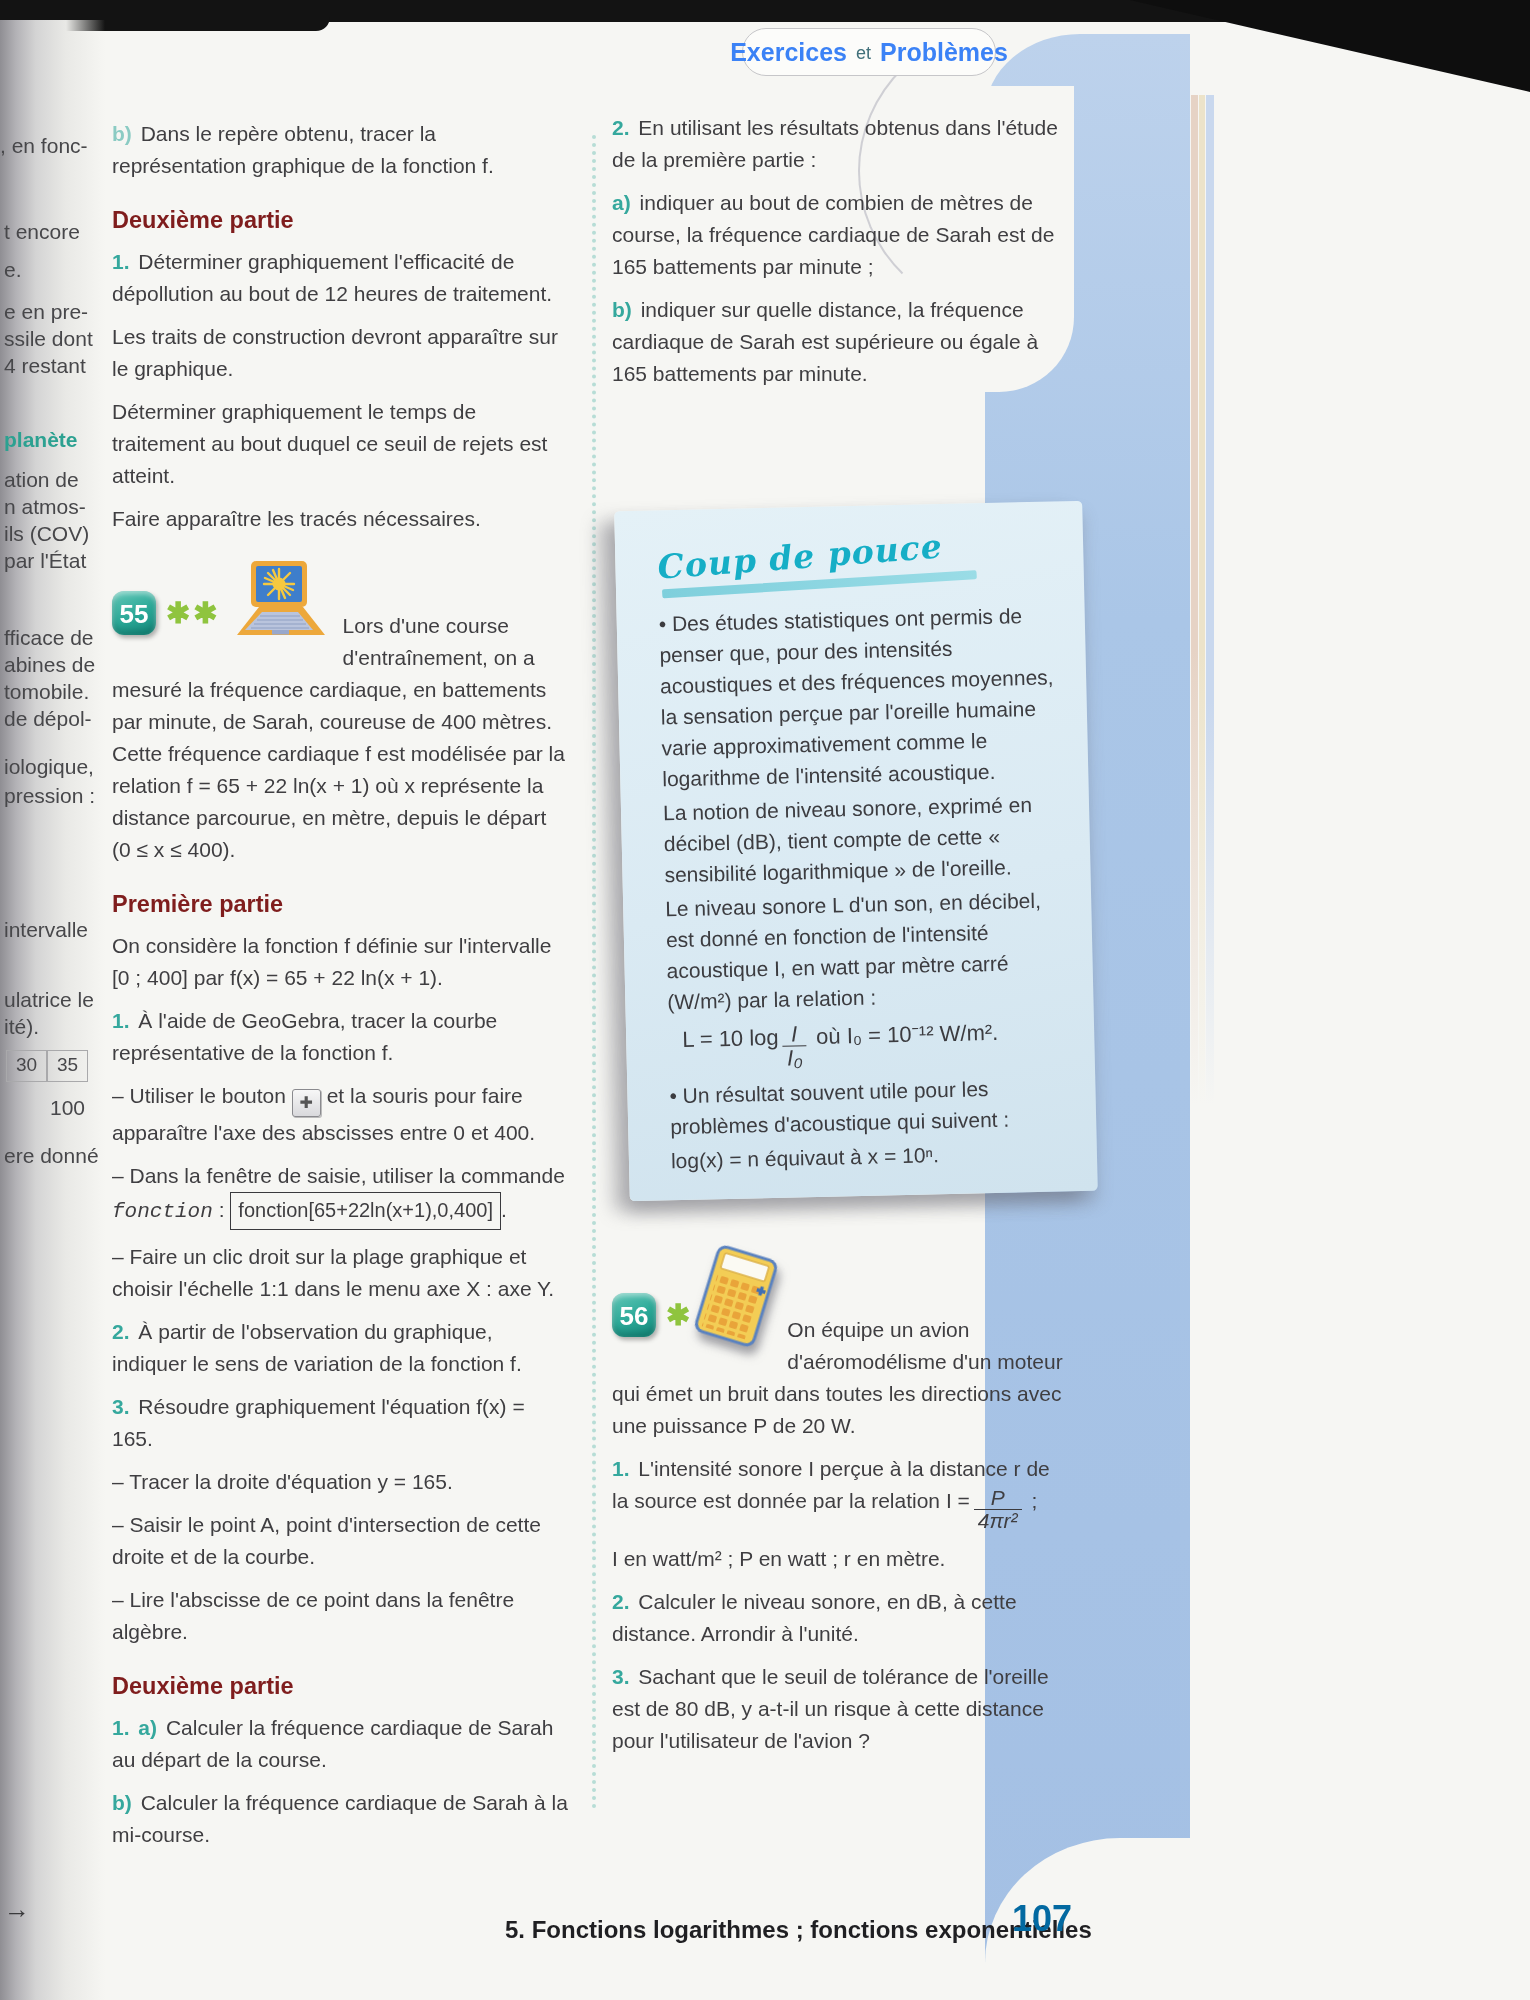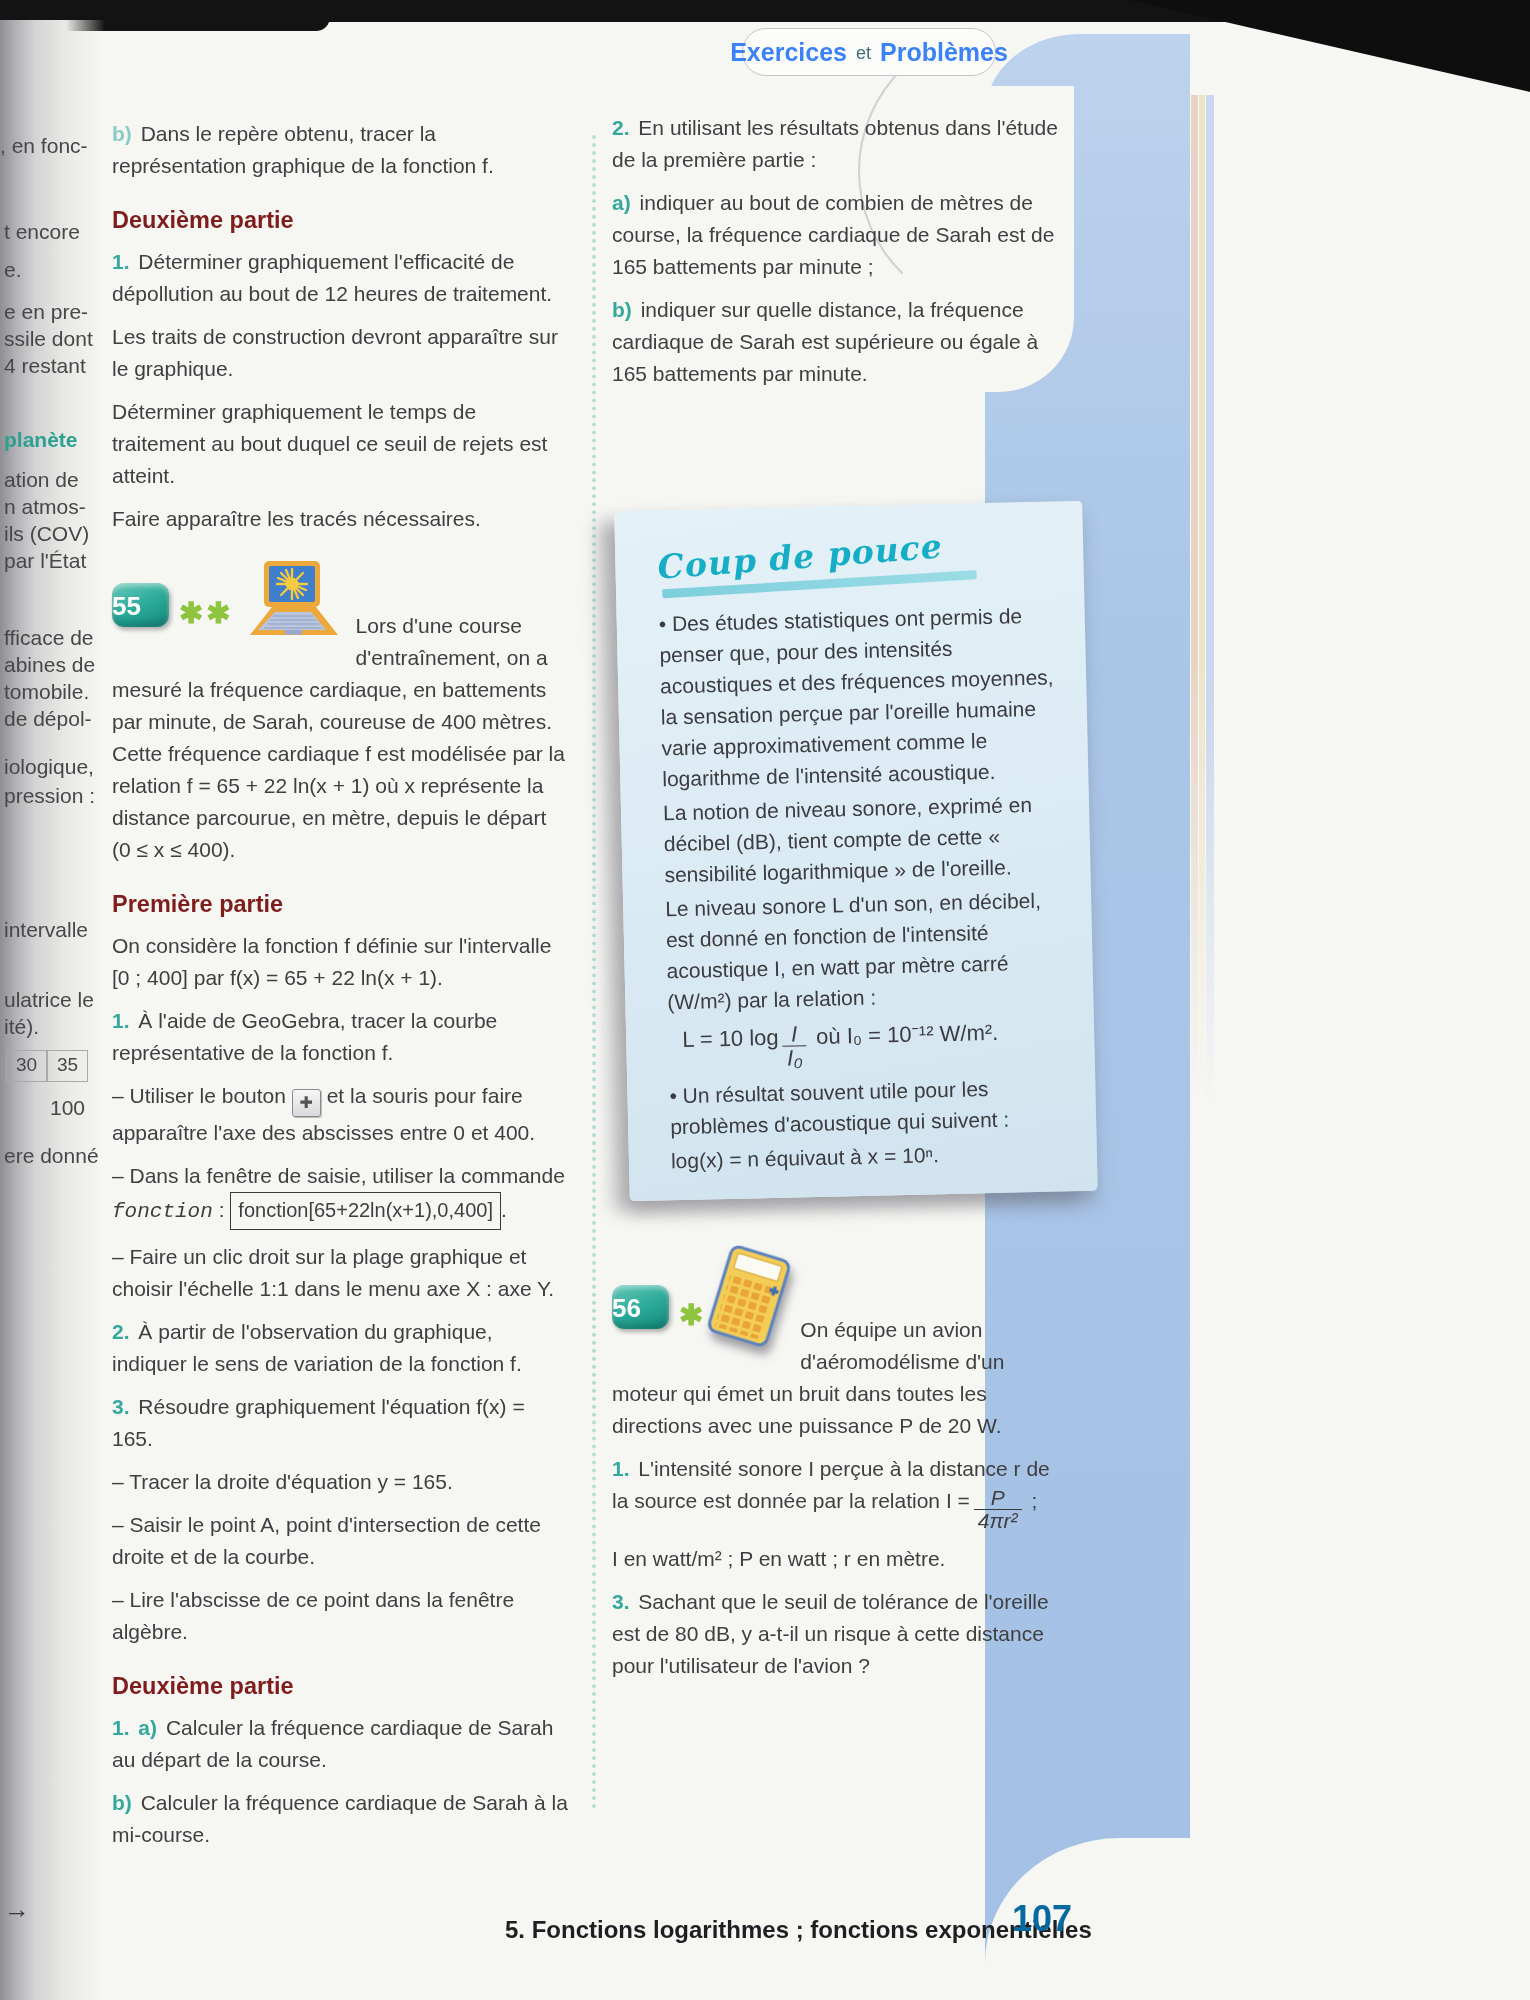--- a/index.html
+++ b/index.html
@@ -39,24 +39,24 @@
   .col-right-top{left:612px;top:112px;width:452px;}
   .col-right-bottom{left:612px;top:1256px;width:458px;}
   .para{margin:0 0 11px 0;}
   .part-heading{margin:24px 0 12px 0;font-size:23.5px;color:#7f1d1d;font-weight:bold;line-height:28px;}
   .marker{color:#35a89d;font-weight:bold;margin-right:3px;}
   .faded{opacity:.55;}
   .divider{position:absolute;left:592px;top:135px;height:1675px;width:0;border-left:4px dotted #b7ddd6;}
   
   .ex-float{float:left;display:flex;align-items:flex-end;gap:10px;margin:0 12px 6px 0;height:88px;}
   .ex-float56{height:89px;}
-  .badge{width:57px;height:44px;border-radius:12px;color:#fff;font-weight:bold;font-size:26px;line-height:46px;
+  .badge{width:44px;height:44px;border-radius:12px;color:#fff;font-weight:bold;font-size:26px;text-align:center;line-height:46px;
          background:linear-gradient(155deg,#63c8b8 0%,#2aa897 55%,#14897c 100%);
          box-shadow:2px 3px 4px rgba(40,40,40,.35), inset 0 3px 5px rgba(255,255,255,.45), inset 0 -5px 7px rgba(0,70,60,.3);
-         margin-bottom:16px;}
+         margin-bottom:8px;}
   .stars{color:#8fc43e;font-size:29px;letter-spacing:3px;margin-bottom:14px;font-weight:bold;}
   .laptop{width:100px;height:84px;}
   .calc{width:72px;height:98px;transform:rotate(17deg);filter:drop-shadow(5px 7px 5px rgba(90,90,100,.55));margin-bottom:-4px;}
   .intro55{padding-top:55px;}
   .intro56{padding-top:58px;}
   
   .movebtn{display:inline-block;width:27px;height:26px;border:1.5px solid #8a8a8e;border-radius:3px;
            background:linear-gradient(180deg,#f7f7f7,#d9d9dc);text-align:center;line-height:25px;font-size:16px;color:#555;
            vertical-align:-5px;box-shadow:1px 1px 0 #bbb;}
   .cmd{display:inline-block;border:1.6px solid #3a3a3e;padding:1px 7px 3px;font-size:20px;white-space:nowrap;}
@@ -275,20 +275,24 @@
       </div>
       <p class="para intro56">On équipe un avion d'aéromodélisme d'un moteur qui émet un bruit dans toutes les directions avec une puissance P de 20 W.</p>
     </div>
     <p class="para">
       <span class="marker">1.</span>
       <span>L'intensité sonore I perçue à la distance r de la source est donnée par la relation I =</span><span class="frac"><span class="num">P</span><span class="den">4πr²</span></span>
       <span>;</span>
     </p>
     <p class="para">I en watt/m² ; P en watt ; r en mètre.</p>
     <p class="para">
+      <span class="marker">2.</span>
+      <span>Calculer le niveau sonore, en dB, à cette distance. Arrondir à l'unité.</span>
+    </p>
+    <p class="para">
       <span class="marker">3.</span>
       <span>Sachant que le seuil de tolérance de l'oreille est de 80 dB, y a-t-il un risque à cette distance pour l'utilisateur de l'avion ?</span>
     </p>
   </div>
 
   <div class="footer">
     <span class="chnum">5.</span>
     <span class="ftitle">Fonctions logarithmes ; fonctions exponentielles</span>
   </div>
   <div class="pagenum">107</div>

